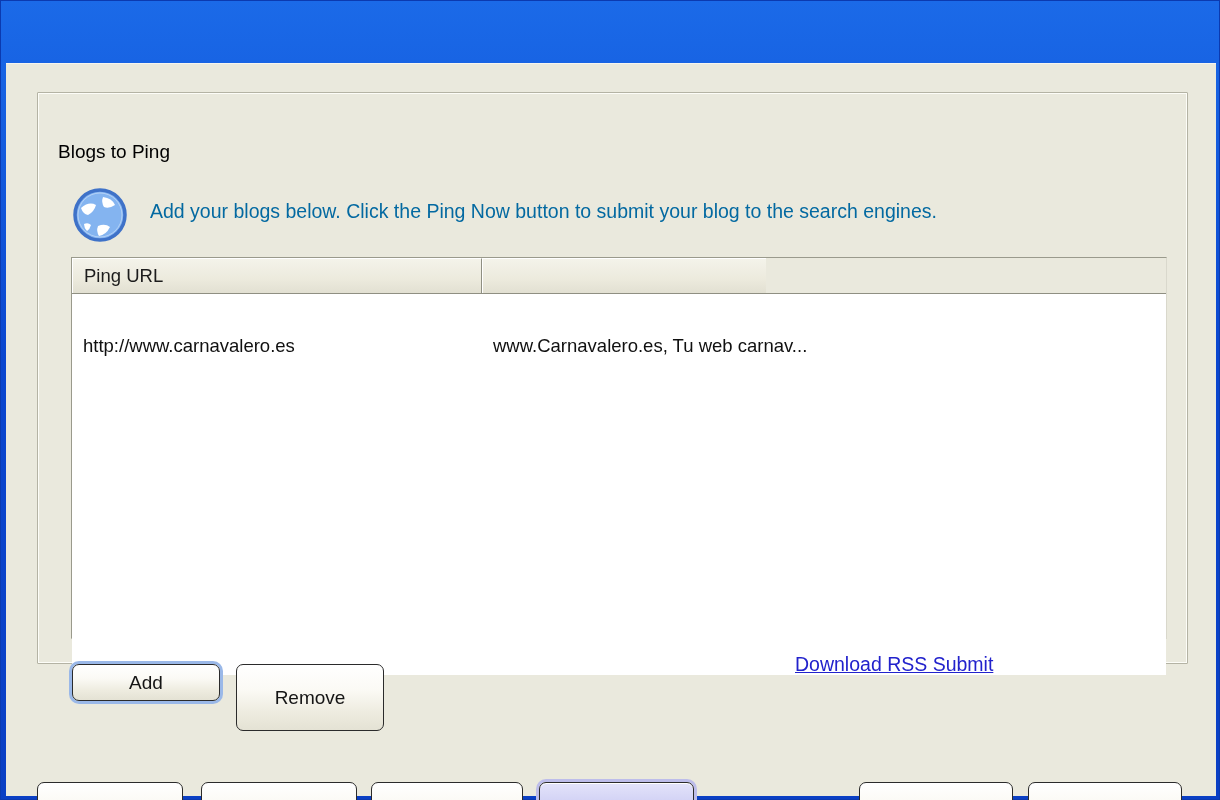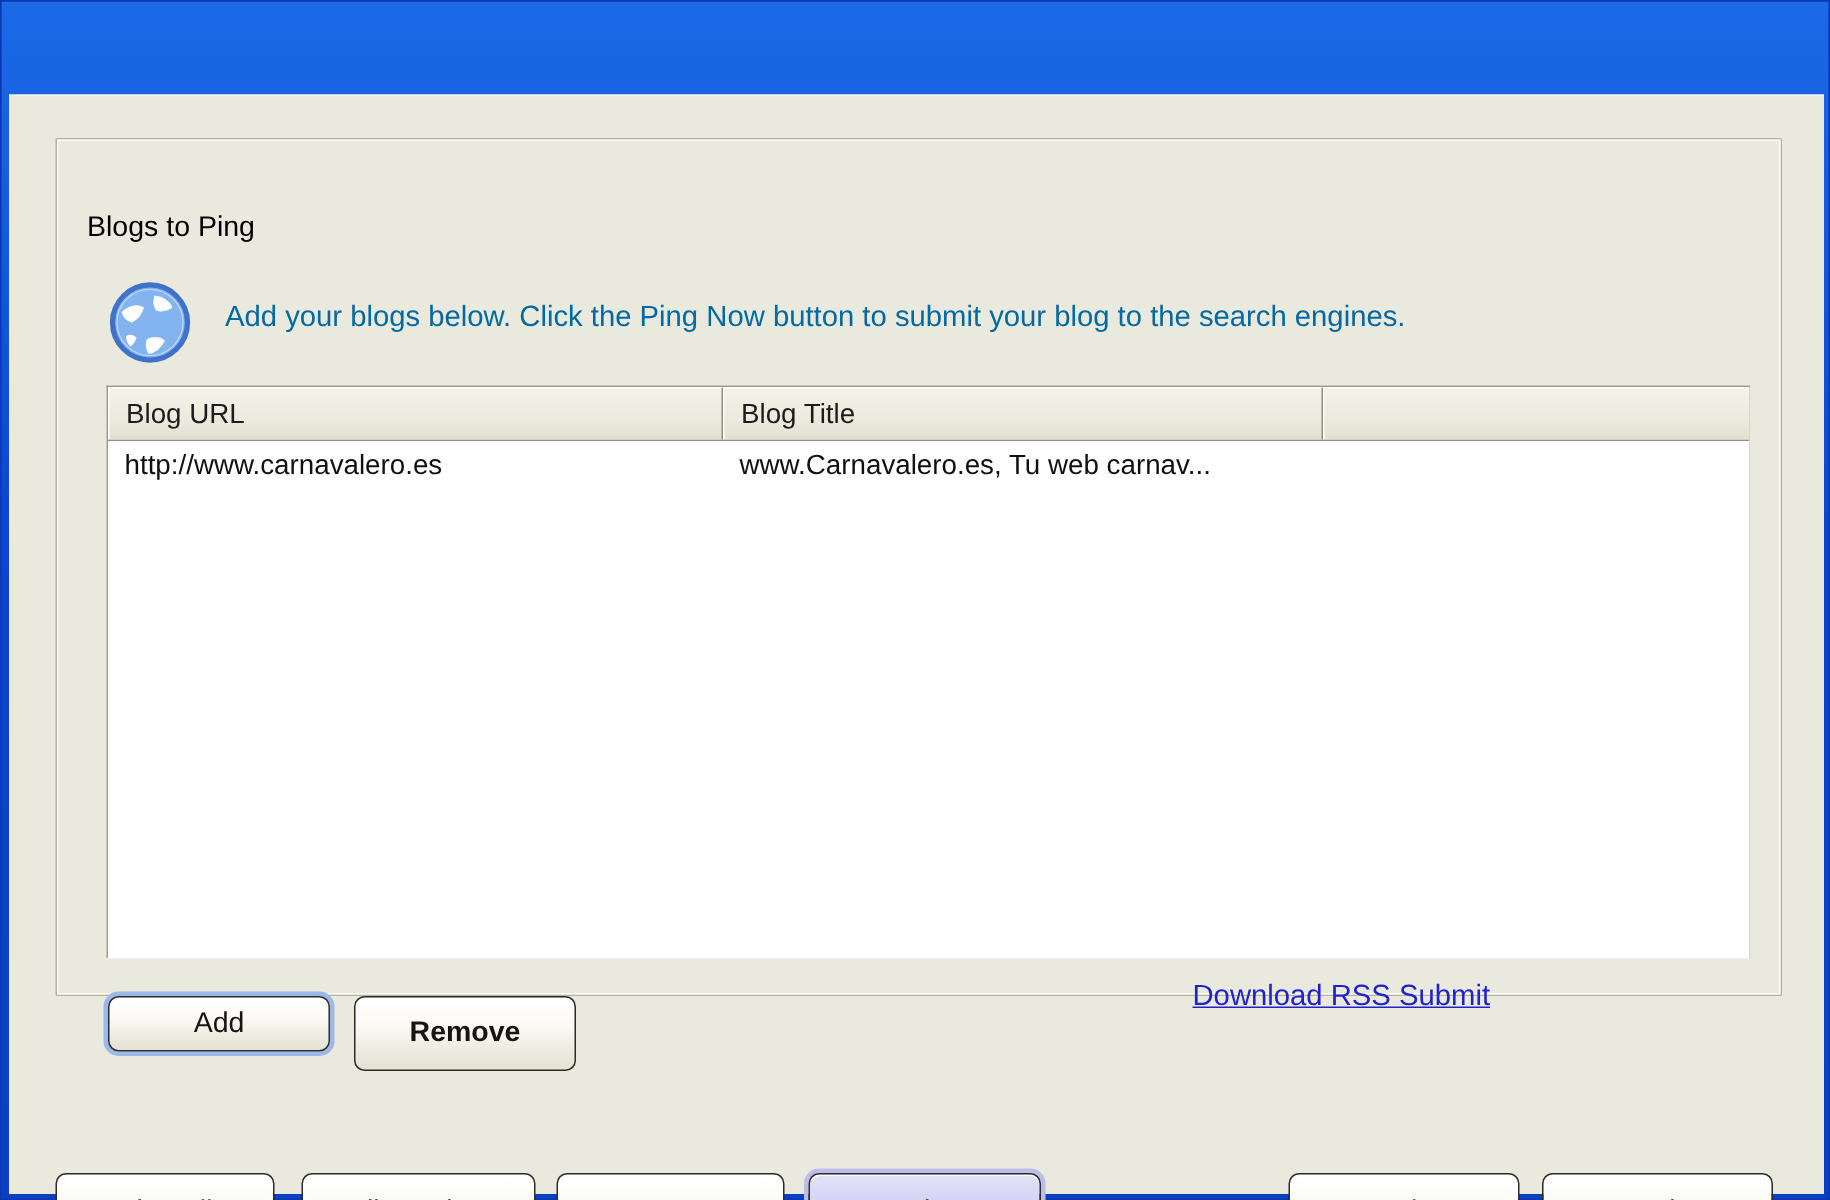--- a/index.html
+++ b/index.html
@@ -175,20 +175,21 @@
   .lv-th.c2 { width: 284px; border-right: none; }
   .lv-body {
     position: relative;
     height: 345px;
     background: #ffffff;
   }
   .lv-row {
     display: flex;
     height: 32px;
     align-items: center;
+    margin-top: 36px;
   }
   .lv-td {
     box-sizing: border-box;
     padding-left: 11px;
     font-size: 18.5px;
     color: #101010;
     white-space: nowrap;
     overflow: hidden;
   }
   .lv-td.c0 { width: 410px; }
@@ -231,21 +232,21 @@
   }
   .btn.focus {
     box-shadow: inset 0 1px 0 #ffffff, 0 0 0 3px #9ab8e8;
   }
   .btn.accent {
     background: linear-gradient(180deg,#e3e3fa 0%, #cfcff4 45%, #bcbcee 100%);
     box-shadow: inset 0 1px 0 #ffffff, 0 0 0 3px #bdbdea;
   }
 
   #btn-add     { left: 66px;  top: 600px; width: 148px; height: 37px; }
-  #btn-remove  { left: 230px; top: 600px; width: 148px; height: 50px; font-weight: bold; }
+  #btn-remove  { left: 230px; top: 600px; width: 148px; height: 67px; }
 
   #btn-pingall { left: 31px;  top: 718px; width: 146px; height: 52px; }
   #btn-edit    { left: 195px; top: 718px; width: 156px; height: 52px; }
   #btn-import  { left: 365px; top: 718px; width: 152px; height: 52px; }
   #btn-register{ left: 533px; top: 718px; width: 155px; height: 52px; }
   #btn-help    { left: 853px; top: 718px; width: 154px; height: 52px; }
   #btn-quit    { left: 1022px;top: 718px; width: 154px; height: 52px; }
 </style>
 </head>
 <body>
@@ -268,22 +269,21 @@
         <path d="M32 11 q9 1 12 8 q-6 4 -11 2 q-3 -5 -1 -10z" fill="#ffffff"></path>
         <path d="M27 40 q7 -3 12 1 q-4 8 -11 9 q-3 -5 -1 -10z" fill="#ffffff"></path>
         <path d="M13 38 q4 -2 7 1 q-1 4 -4 6 q-3 -3 -3 -7z" fill="#ffffff"></path>
       </svg>
     </span>
 
     <div class="instruction">Add your blogs below. Click the Ping Now button to submit your blog to the search engines.</div>
 
     <div class="listview">
       <div class="lv-header">
-        <div class="lv-th c0">Blog URL</div>
-        <div class="lv-th c1">Blog Title</div>
+        <div class="lv-th c0">Ping URL</div>
         <div class="lv-th c2"></div>
       </div>
       <div class="lv-body">
         <div class="lv-row">
           <div class="lv-td c0">http://www.carnavalero.es</div>
           <div class="lv-td c1">www.Carnavalero.es, Tu web carnav...</div>
           <div class="lv-td c2"></div>
         </div>
       </div>
     </div>

